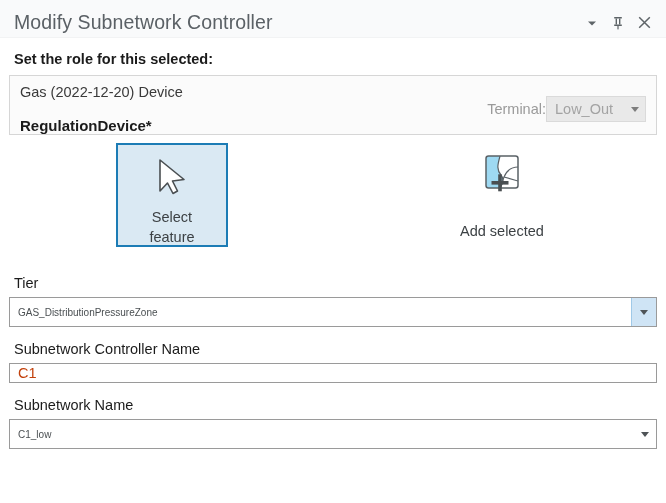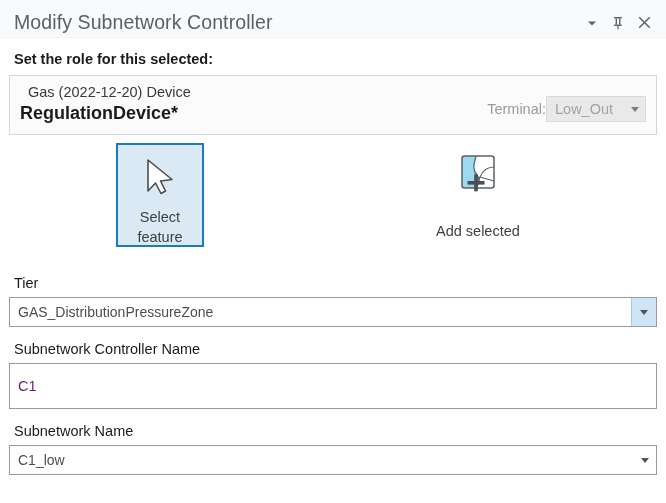--- a/index.html
+++ b/index.html
@@ -70,28 +70,27 @@
     height: 60px;
     box-sizing: border-box;
     position: relative;
     padding: 7px 10px 0 10px;
     margin: 0 1px;
   }
   .feature-class {
     font-size: 14.5px;
     color: #3a3a3a;
     line-height: 19px;
-    margin-left: 8px;
   }
   .feature-asset {
-    font-size: 18px;
+    font-size: 15px;
     font-weight: bold;
     color: #1b1b1b;
     line-height: 20px;
-    margin-top: 1px;
+    margin-top: 14px;
   }
   .terminal-wrap {
     position: absolute;
     right: 10px;
     top: 20px;
     display: flex;
     align-items: center;
     gap: 0;
   }
   .terminal-label {
@@ -119,21 +118,21 @@
   }
 
   
   .tool-row {
     display: flex;
     align-items: flex-start;
     height: 118px;
     padding-top: 8px;
   }
   .select-btn {
-    width: 88px;
+    width: 112px;
     height: 104px;
     margin-left: 108px;
     border: 2px solid #1c7cb5;
     background: #dae9f3;
     box-sizing: border-box;
     display: flex;
     flex-direction: column;
     align-items: center;
     justify-content: flex-start;
     padding-top: 12px;
@@ -176,21 +175,21 @@
     box-sizing: border-box;
     display: flex;
     align-items: stretch;
     margin: 0 1px;
   }
   .combo .txt {
     flex: 1 1 auto;
     display: flex;
     align-items: center;
     padding-left: 8px;
-    font-size: 14px;
+    font-size: 10px;
     color: #4a4f52;
     white-space: nowrap;
     overflow: hidden;
     text-align: right;
   }
   .combo .arrowbox {
     width: 22px;
     display: flex;
     align-items: center;
     justify-content: center;
@@ -202,29 +201,29 @@
     width: 24px;
   }
   .caret {
     width: 0; height: 0;
     border-left: 4px solid transparent;
     border-right: 4px solid transparent;
     border-top: 5px solid #4f5457;
   }
 
   .textbox {
-    height: 46px;
+    height: 20px;
     border: 1px solid #9a9a9a;
     background: #ffffff;
     box-sizing: border-box;
     display: flex;
     align-items: center;
     padding-left: 8px;
     font-size: 14.5px;
-    color: #701a75;
+    color: #c2410c;
     margin: 0 1px;
   }
 </style>
 </head>
 <body>
 
 <div class="titlebar">
   <div class="title-text">Modify Subnetwork Controller</div>
   <div class="title-buttons">
 

